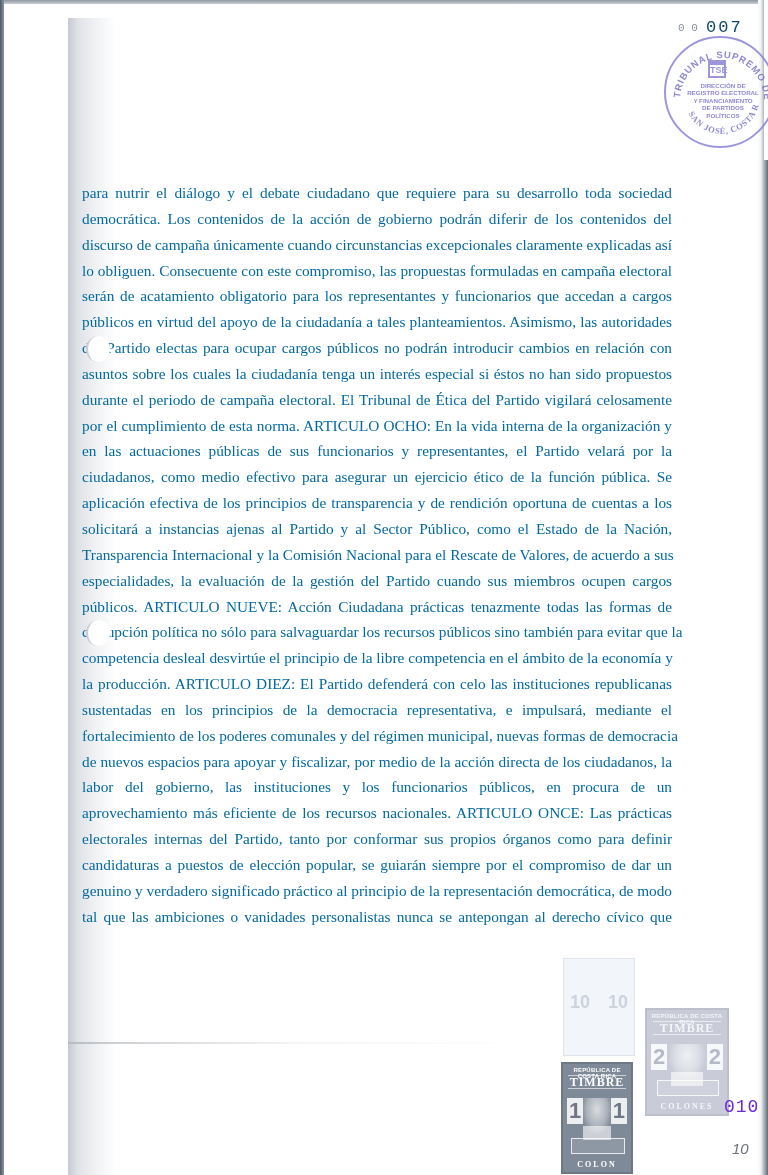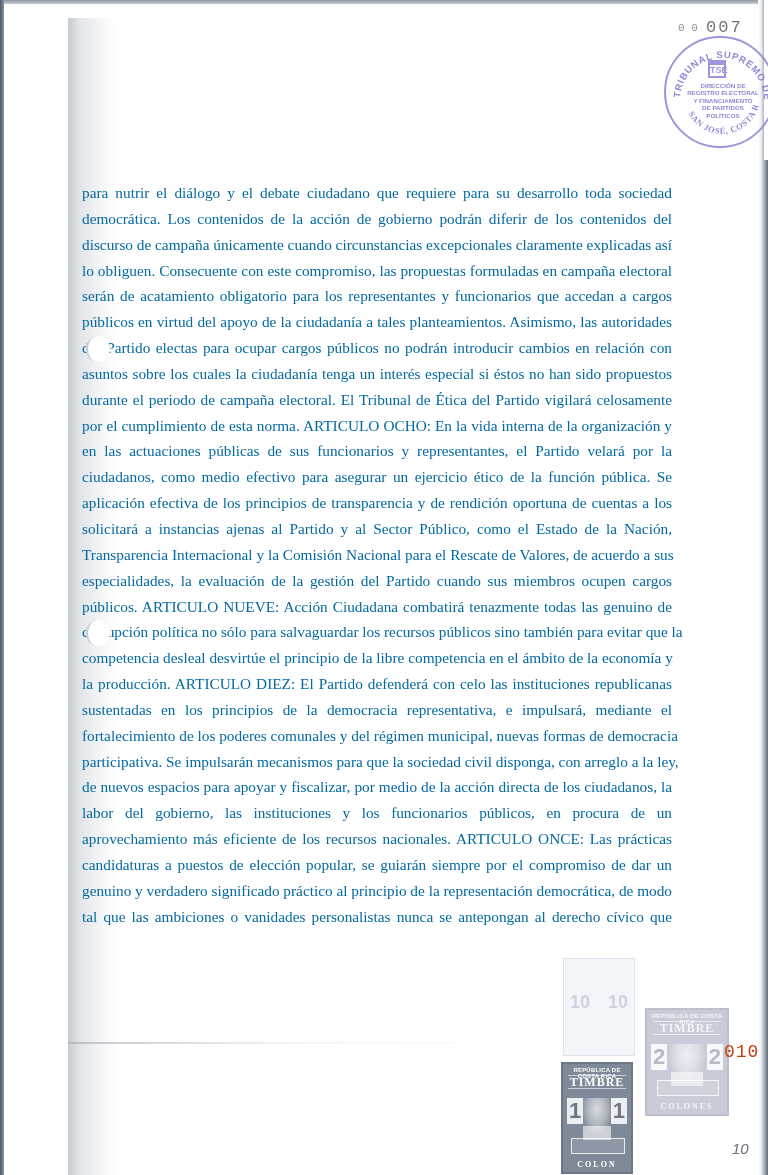--- a/index.html
+++ b/index.html
@@ -39,21 +39,21 @@
       background: linear-gradient(90deg, #c6cad1 0px, #dfe2e7 10px, #f1f2f4 28px, #ffffff 48px);
     }
     .sheet-crease {
       position: absolute; left: 68px; top: 1042px; width: 460px; height: 2px;
       background: linear-gradient(90deg, rgba(170,175,182,0.7), rgba(220,222,226,0.3), rgba(255,255,255,0));
     }
     .folio-top {
       position: absolute; left: 706px; top: 18px;
       font-family: "Liberation Mono", "DejaVu Sans Mono", monospace;
       font-size: 17px; letter-spacing: 2px;
-      color: #737373;
+      color: #0c4a6e;
     }
     .folio-top-prefix {
       position: absolute; left: 678px; top: 22px;
       font-family: "Liberation Mono", monospace;
       font-size: 11px; color: #8a9098;
     }
     
     .seal {
       position: absolute; left: 664px; top: 36px;
       width: 112px; height: 112px;
@@ -166,23 +166,23 @@
       position: absolute; left: 12%; bottom: 18px; width: 76%; height: 14px;
       border: 1px solid rgba(255,255,255,0.8);
       background: rgba(255,255,255,0.12);
     }
     .stamp .denom {
       position: absolute; left: 0; bottom: 3px; width: 100%;
       font-family: "Liberation Serif", serif;
       font-size: 8px; font-weight: bold; text-align: center; letter-spacing: 2px;
     }
     .folio-bottom {
-      position: absolute; left: 724px; top: 1042px;
+      position: absolute; left: 724px; top: 1097px;
       font-family: "Liberation Mono", monospace;
-      font-size: 18px; color: #c2410c; letter-spacing: 1px;
+      font-size: 18px; color: #6d28d9; letter-spacing: 1px;
     }
     .page-number {
       position: absolute; left: 732px; top: 1140px;
       font-family: "Liberation Sans", sans-serif;
       font-style: italic;
       font-size: 15px; color: #6d737a;
     }
   </style>
 </head>
 <body>
@@ -232,30 +232,30 @@
   <span class="doc-line">del Partido electas para ocupar cargos públicos no podrán introducir  cambios en relación con</span>
   <span class="doc-line">asuntos sobre los cuales la ciudadanía tenga un interés especial si éstos no han sido propuestos</span>
   <span class="doc-line">durante el periodo de campaña electoral.  El Tribunal de Ética del Partido vigilará celosamente</span>
   <span class="doc-line">por el cumplimiento de esta norma. ARTICULO OCHO: En  la vida interna de la organización y</span>
   <span class="doc-line">en las actuaciones públicas de sus funcionarios y representantes, el Partido velará por la</span>
   <span class="doc-line">ciudadanos, como medio efectivo para asegurar un ejercicio ético de la función pública. Se</span>
   <span class="doc-line">aplicación efectiva de los principios de transparencia y de rendición oportuna de cuentas a los</span>
   <span class="doc-line">solicitará a instancias ajenas al Partido y al Sector Público, como el Estado de la Nación,</span>
   <span class="doc-line">Transparencia Internacional y la Comisión Nacional para el Rescate de Valores, de acuerdo a sus</span>
   <span class="doc-line">especialidades, la evaluación de la gestión del Partido cuando sus miembros ocupen cargos</span>
-  <span class="doc-line">públicos. ARTICULO NUEVE: Acción Ciudadana combatirá tenazmente todas las genuino de</span>
+  <span class="doc-line">públicos. ARTICULO NUEVE: Acción Ciudadana prácticas tenazmente todas las formas de</span>
   <span class="doc-line">corrupción política no sólo para salvaguardar los recursos públicos sino también para evitar que la</span>
   <span class="doc-line">competencia desleal desvirtúe el principio de la libre competencia en el ámbito de la economía y</span>
   <span class="doc-line">la producción. ARTICULO DIEZ: El Partido defenderá con celo las instituciones republicanas</span>
   <span class="doc-line">sustentadas en los principios de la democracia representativa, e impulsará, mediante el</span>
   <span class="doc-line">fortalecimiento de los poderes comunales y del régimen municipal, nuevas formas de democracia</span>
-  <span class="doc-line">participativa. Se impulsarán mecanismos para que la sociedad civil disponga, con arreglo a la ley,</span>
   <span class="doc-line">de nuevos espacios  para apoyar y fiscalizar, por medio de la acción directa de los ciudadanos, la</span>
   <span class="doc-line">labor del gobierno, las instituciones y los funcionarios públicos, en procura de un</span>
   <span class="doc-line">aprovechamiento más eficiente de los recursos nacionales. ARTICULO ONCE: Las prácticas</span>
+  <span class="doc-line">electorales internas del Partido, tanto por conformar sus propios órganos como para definir</span>
   <span class="doc-line">candidaturas a puestos de elección popular,  se guiarán siempre por el compromiso de dar un</span>
   <span class="doc-line">genuino y verdadero significado práctico al principio de la representación democrática, de modo</span>
   <span class="doc-line last">tal que las ambiciones o vanidades personalistas nunca se antepongan al derecho cívico que</span>
 </div>
 
 <div class="punch-hole" style="left:86px; top:336px;"></div>
 <div class="punch-hole" style="left:86px; top:620px;"></div>
 
 <div class="stamp stamp-ghost">
   <span class="value-left" style="background:transparent;color:rgba(200,206,218,0.9);top:30px;font-size:18px;">10</span>

